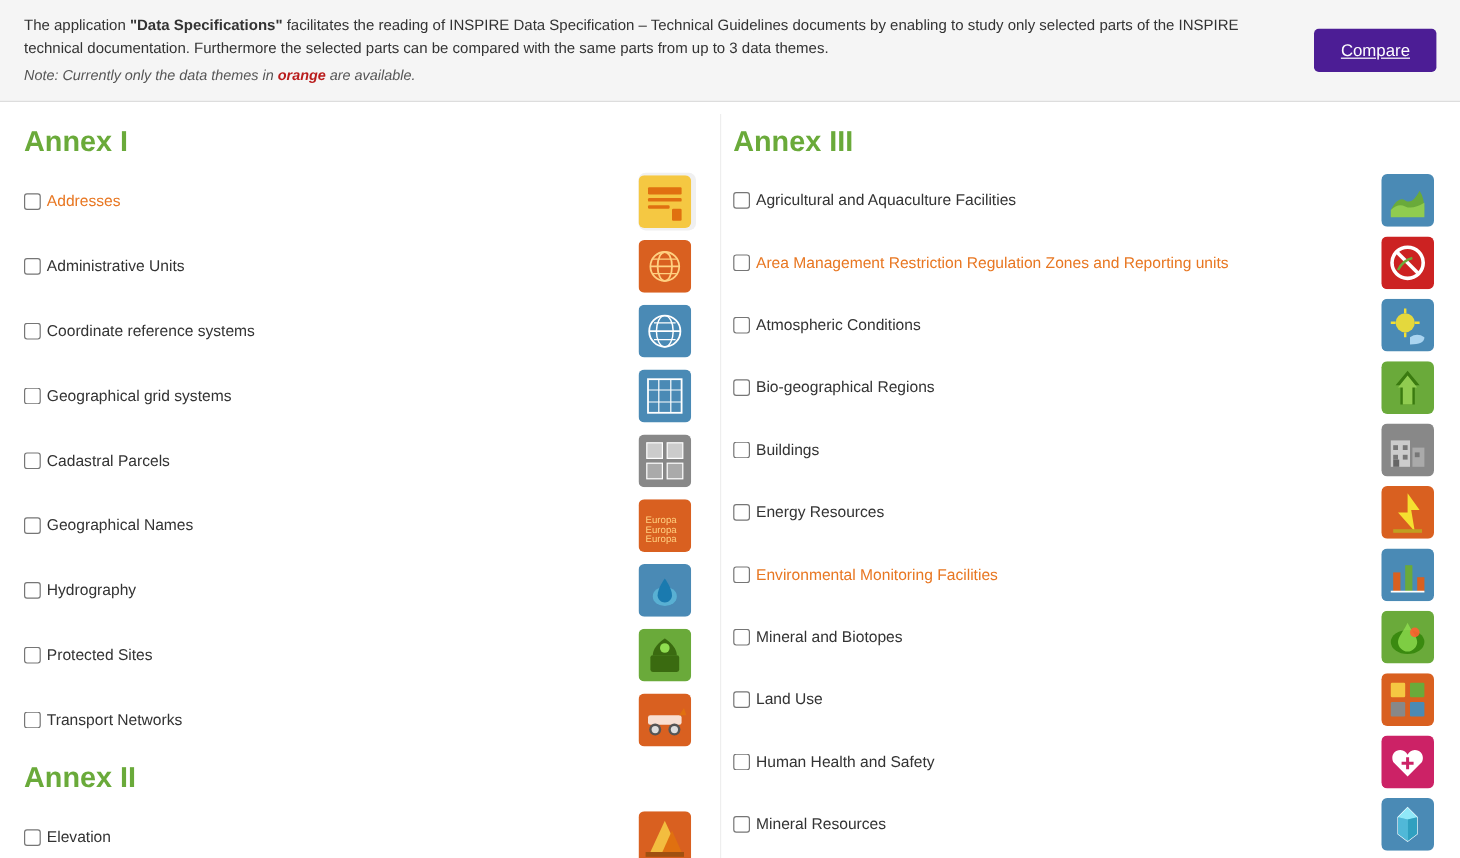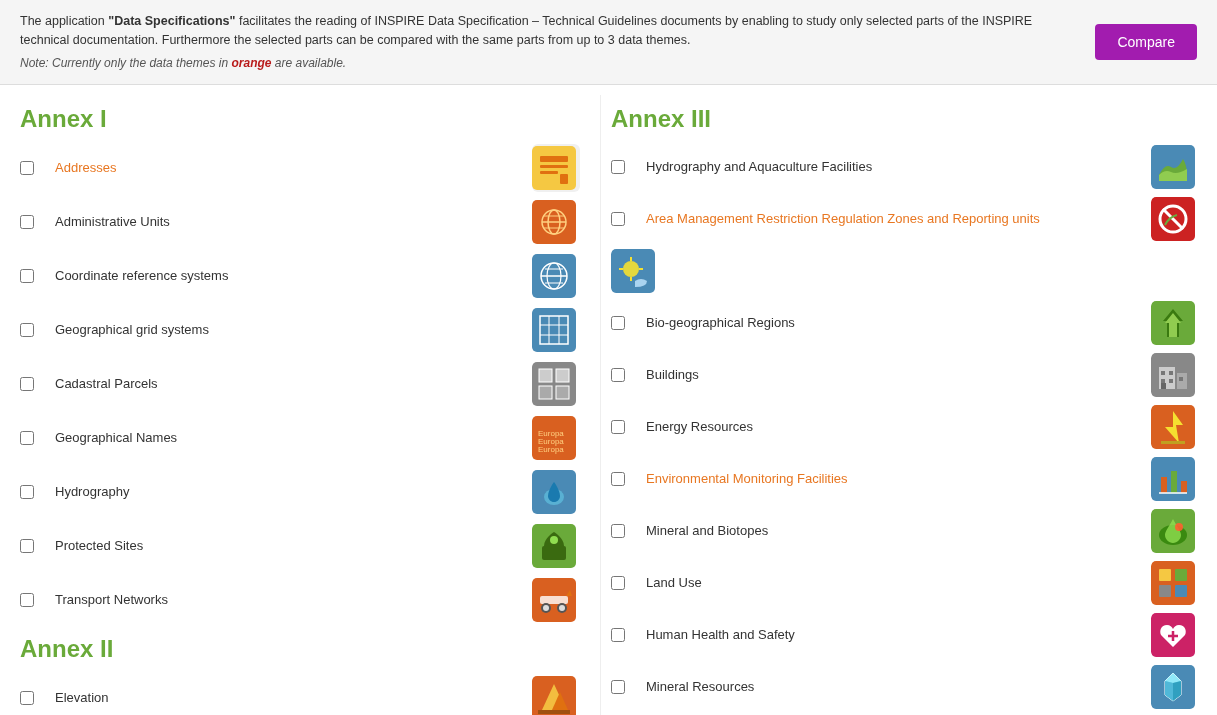--- a/index.html
+++ b/index.html
@@ -28,29 +28,30 @@
     }
     .header-text .bold { font-weight: bold; }
     .header-note {
       font-size: 12px;
       font-style: italic;
       color: #555;
       margin-top: 4px;
     }
     .header-note .orange { color: #b91c1c; font-weight: bold; }
     .compare-btn {
-      background: #a21caf;
+      background: #4c1d95;
       color: #fff;
       border: none;
       padding: 10px 22px;
       font-size: 14px;
       border-radius: 4px;
       cursor: pointer;
       white-space: nowrap;
       align-self: center;
+      text-decoration: underline;
     }
 
     .main-content {
       display: flex;
       padding: 10px 20px;
       gap: 0;
     }
 
     .left-col {
       flex: 0 0 580px;
@@ -72,21 +73,21 @@
     .item-row {
       display: flex;
       align-items: center;
       justify-content: space-between;
       padding: 3px 0;
       min-height: 36px;
     }
     .item-left {
       display: flex;
       align-items: center;
-      gap: 21px;
+      gap: 5px;
       flex: 1;
     }
     .item-left input[type="checkbox"] {
       width: 14px;
       height: 14px;
       cursor: pointer;
       flex-shrink: 0;
     }
     .item-label {
       font-size: 13px;
@@ -307,21 +308,21 @@
 
   </div>
 
   <div class="right-col">
 
     <div class="annex-title">Annex III</div>
 
     <div class="item-row">
       <div class="item-left">
         <input type="checkbox" style="">
-        <span class="item-label">Hydrography and Aquaculture Facilities</span>
+        <span class="item-label">Agricultural and Aquaculture Facilities</span>
       </div>
       <div class="icon-box">
         <svg viewBox="0 0 44 44" xmlns="http://www.w3.org/2000/svg">
           <rect width="44" height="44" rx="5" fill="#4a8ab5"></rect>
           <path d="M8 30 Q14 18 20 22 Q26 26 32 14 Q36 20 36 30Z" fill="#6aaa3a"></path>
           <path d="M8 30 Q14 24 20 27 Q26 30 36 24 L36 36 L8 36Z" fill="#90cc50"></path>
         </svg>
       </div>
     </div>
 
@@ -334,20 +335,24 @@
         <svg viewBox="0 0 44 44" xmlns="http://www.w3.org/2000/svg">
           <rect width="44" height="44" rx="5" fill="#cc2222"></rect>
           <circle cx="22" cy="22" r="13" fill="none" stroke="#fff" stroke-width="3"></circle>
           <line x1="12" y1="12" x2="32" y2="32" stroke="#fff" stroke-width="3"></line>
           <path d="M14 28 Q18 20 26 18" stroke="#6aaa3a" stroke-width="2" fill="none"></path>
         </svg>
       </div>
     </div>
 
     <div class="item-row">
+      <div class="item-left">
+        <input type="checkbox" style="">
+        <span class="item-label">Atmospheric Conditions</span>
+      </div>
       <div class="icon-box">
         <svg viewBox="0 0 44 44" xmlns="http://www.w3.org/2000/svg">
           <rect width="44" height="44" rx="5" fill="#4a8ab5"></rect>
           <circle cx="20" cy="20" r="8" fill="#f5e030" opacity="0.9"></circle>
           <line x1="20" y1="8" x2="20" y2="12" stroke="#f5e030" stroke-width="2"></line>
           <line x1="20" y1="28" x2="20" y2="32" stroke="#f5e030" stroke-width="2"></line>
           <line x1="8" y1="20" x2="12" y2="20" stroke="#f5e030" stroke-width="2"></line>
           <line x1="28" y1="20" x2="32" y2="20" stroke="#f5e030" stroke-width="2"></line>
           <path d="M24 32 Q30 28 36 32 Q36 38 24 38Z" fill="#aad4f0"></path>
         </svg>

